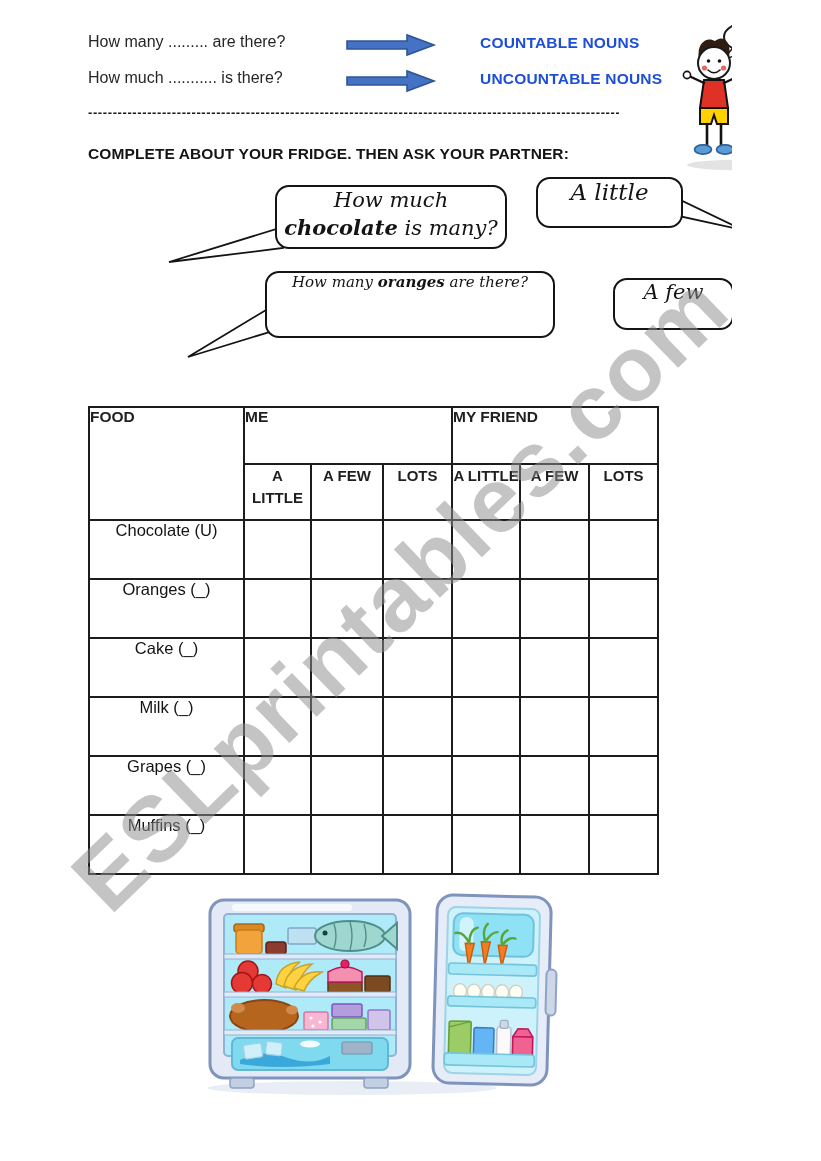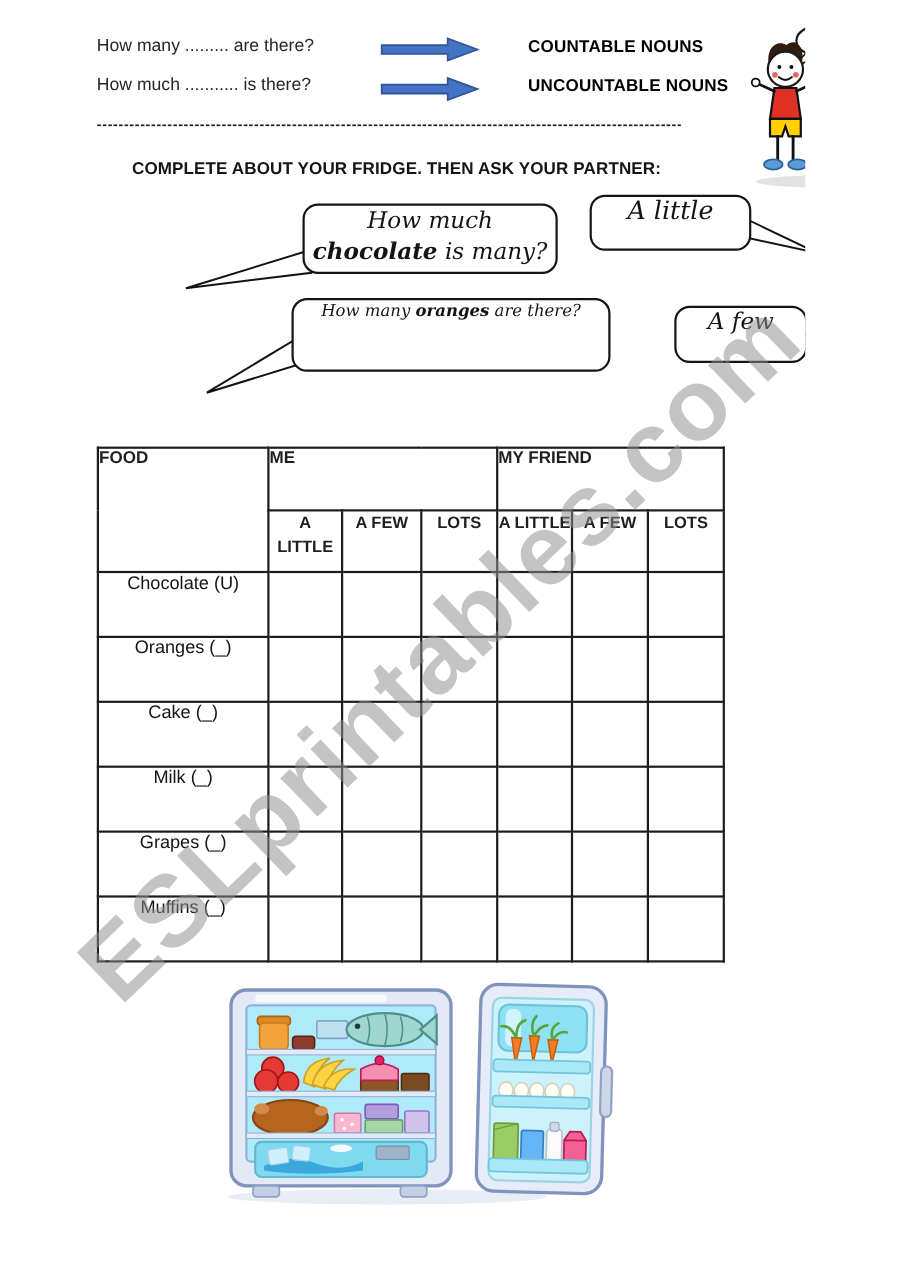--- a/index.html
+++ b/index.html
@@ -3,29 +3,29 @@
 <meta charset="utf-8">
 <style>
   html,body{margin:0;padding:0;background:#ffffff;}
   .page{
     position:relative;width:732px;height:1161px;background:#ffffff;
     font-family:"Liberation Sans",sans-serif;color:#1f1f1f;overflow:hidden;
   }
   
   .qtext{position:absolute;left:88px;font-size:16px;color:#262626;white-space:nowrap;}
   .q1{top:33px;} .q2{top:69px;}
-  .atext{position:absolute;left:480px;font-size:15.5px;font-weight:600;letter-spacing:.2px;color:#000000;white-space:nowrap;}
+  .atext{position:absolute;left:480px;font-size:15.5px;font-weight:600;letter-spacing:.2px;color:#1d4ed8;white-space:nowrap;}
   .a1{top:34px;} .a2{top:70px;}
   .arrow{position:absolute;left:345px;width:92px;height:26px;}
   .arrow1{top:32px;} .arrow2{top:68px;}
   .sep{
     position:absolute;left:88px;top:105px;width:531px;height:16px;overflow:hidden;
     font-size:13px;letter-spacing:.6px;white-space:nowrap;color:#1c1c1c;font-weight:600;
   }
-  .instruction{position:absolute;left:88px;top:145px;font-size:15.5px;font-weight:bold;letter-spacing:.1px;color:#141414;margin-left:32px;}
+  .instruction{position:absolute;left:88px;top:145px;font-size:15.5px;font-weight:bold;letter-spacing:.1px;color:#141414;}
   
   .bubble{
     position:absolute;background:#fff;border:2px solid #141414;border-radius:14px;
     font-family:"DejaVu Serif",serif;font-style:italic;color:#141414;
     display:flex;flex-direction:column;justify-content:flex-start;align-items:center;
     text-align:center;z-index:2;box-sizing:border-box;
   }
   .bubble b{font-weight:bold;}
   .bubble-q1{left:275px;top:185px;width:232px;height:64px;font-size:21px;line-height:1.3;}
   .bubble-a1{left:536px;top:177px;width:147px;height:51px;font-size:23px;}

